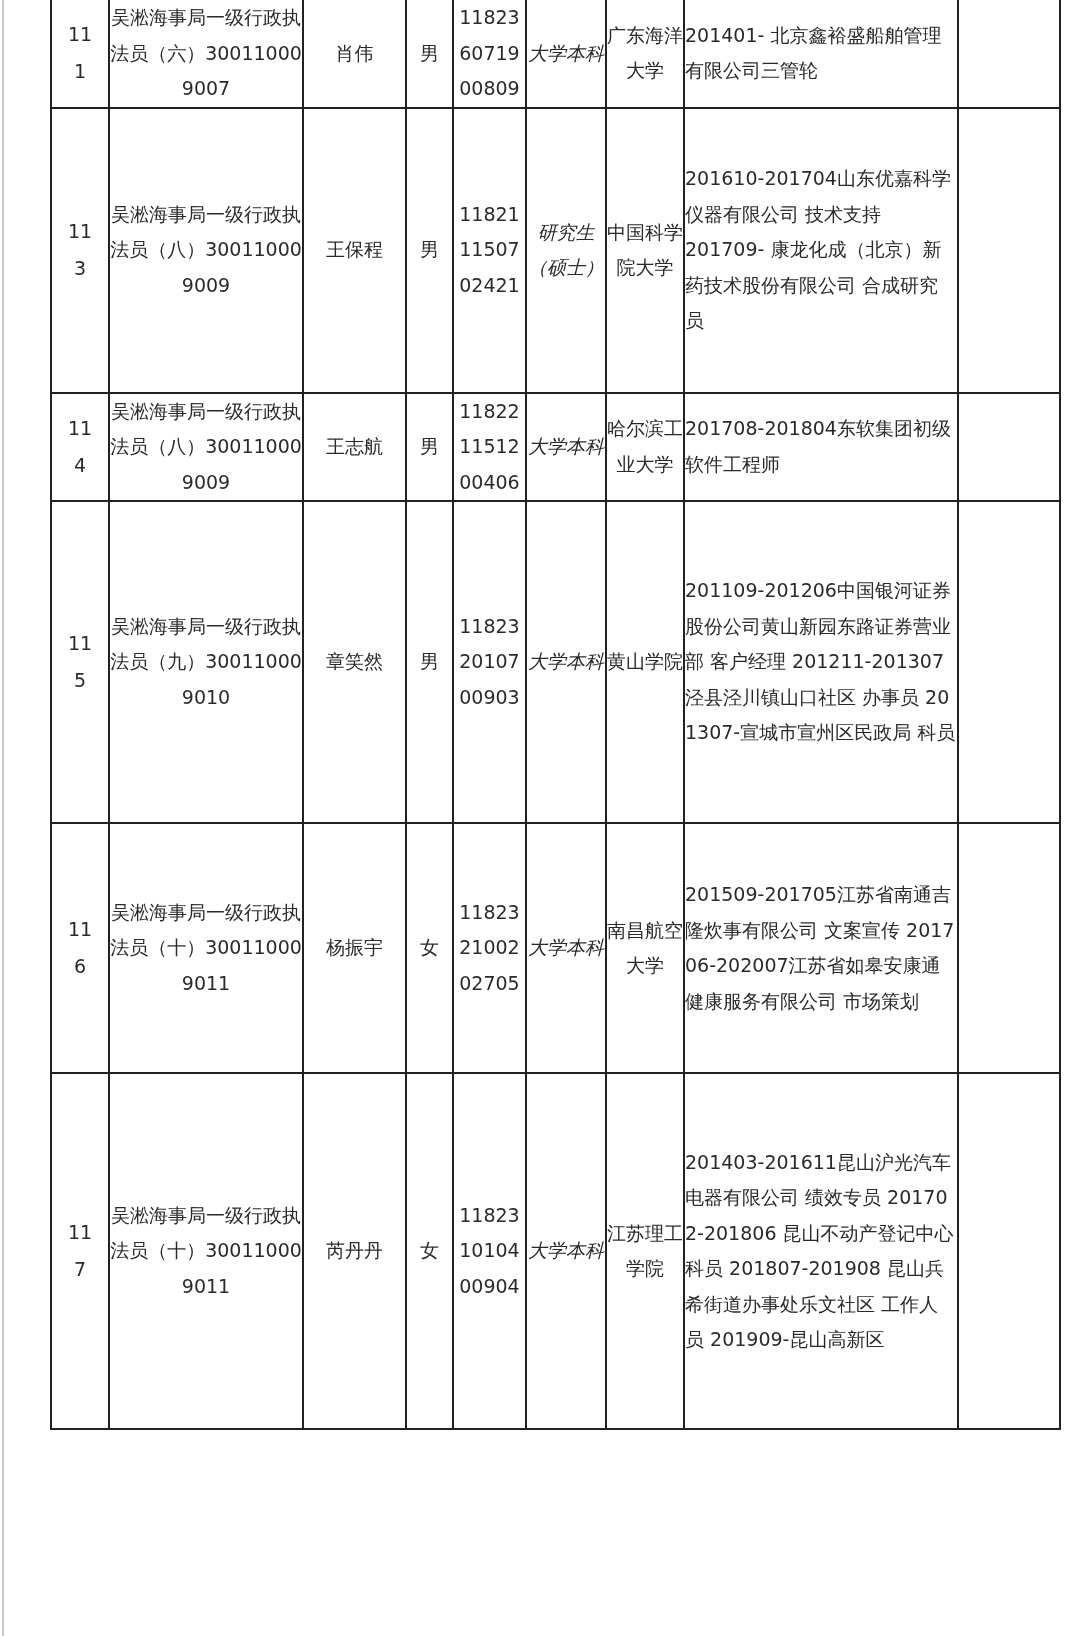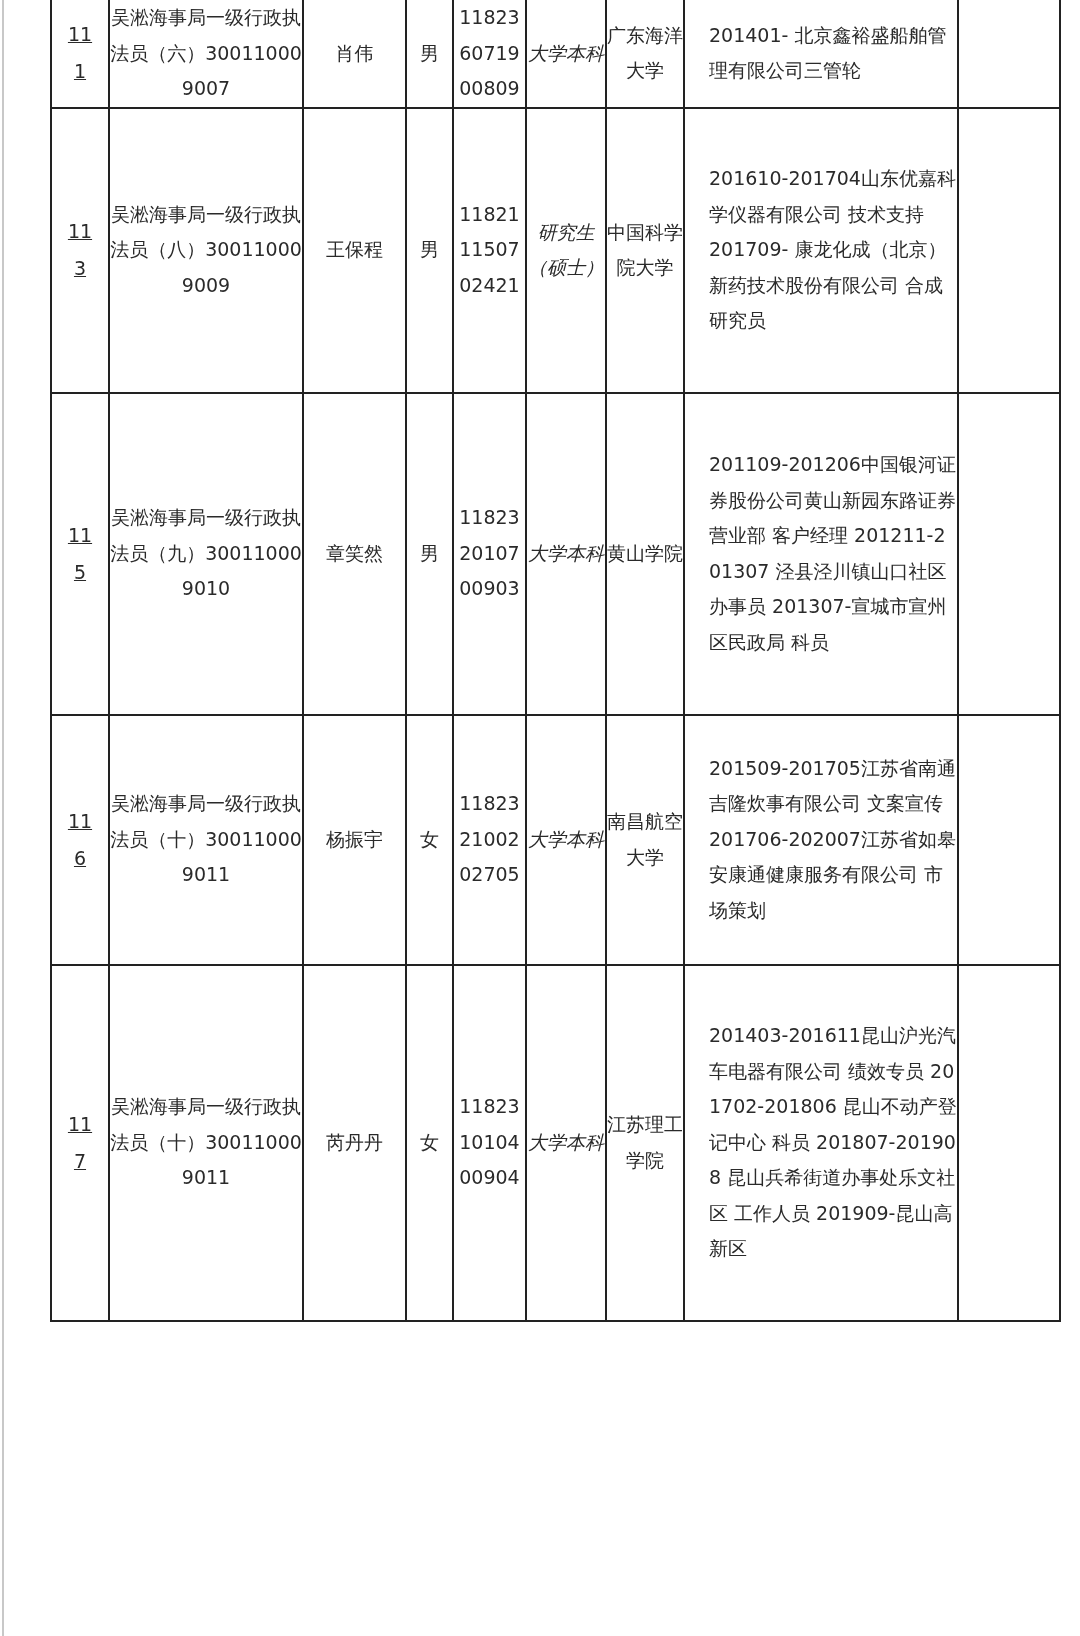--- a/index.html
+++ b/index.html
@@ -30,22 +30,22 @@
   }
   td.c-no { width: 56px; }
   td.c-pos { width: 192px; padding: 0 6px; }
   td.c-name { width: 101px; border-radius: 30px; }
   td.c-sex { width: 45px; }
   td.c-id { width: 71px; padding: 0 10px; }
   td.c-edu { width: 78px; padding: 0 14px; font-style: italic; }
   td.c-school { width: 76px; padding: 0 12px; }
   td.c-work { width: 272px; text-align: left !important; padding: 0 10px 0 12px; }
   td.c-remark { width: 100px; }
-  .cell-text { display: block; white-space: pre-wrap; padding-left: 24px; }
-  .no-text { display: inline-block; width: 26px; line-height: 37px; text-decoration: underline; }
+  .cell-text { display: block; white-space: pre-wrap; }
+  .no-text { display: inline-block; width: 26px; line-height: 37px; }
 </style>
 </head>
 <body>
 
 <div class="edge-line"></div>
 
 <table class="roster">
   <tbody>
     <tr style="height:107px">
       <td class="c-no"><span class="no-text">111</span></td>
@@ -64,20 +64,33 @@
       <td class="c-no"><span class="no-text">113</span></td>
       <td class="c-pos">吴淞海事局一级行政执法员（八）300110009009</td>
       <td class="c-name">王保程</td>
       <td class="c-sex">男</td>
       <td class="c-id">118211150702421</td>
       <td class="c-edu">研究生（硕士）</td>
       <td class="c-school">中国科学院大学</td>
       <td class="c-work">
           <span class="cell-text">201610-201704山东优嘉科学仪器有限公司 技术支持
 201709- 康龙化成（北京）新药技术股份有限公司 合成研究员</span>
+        </td>
+      <td class="c-remark"></td>
+    </tr>
+    <tr style="height:107px">
+      <td class="c-no"><span class="no-text">114</span></td>
+      <td class="c-pos">吴淞海事局一级行政执法员（八）300110009009</td>
+      <td class="c-name">王志航</td>
+      <td class="c-sex">男</td>
+      <td class="c-id">118221151200406</td>
+      <td class="c-edu">大学本科</td>
+      <td class="c-school">哈尔滨工业大学</td>
+      <td class="c-work">
+          <span class="cell-text">201708-201804东软集团初级软件工程师</span>
         </td>
       <td class="c-remark"></td>
     </tr>
     <tr style="height:322px">
       <td class="c-no"><span class="no-text">115</span></td>
       <td class="c-pos">吴淞海事局一级行政执法员（九）300110009010</td>
       <td class="c-name">章笑然</td>
       <td class="c-sex">男</td>
       <td class="c-id">118232010700903</td>
       <td class="c-edu">大学本科</td>

